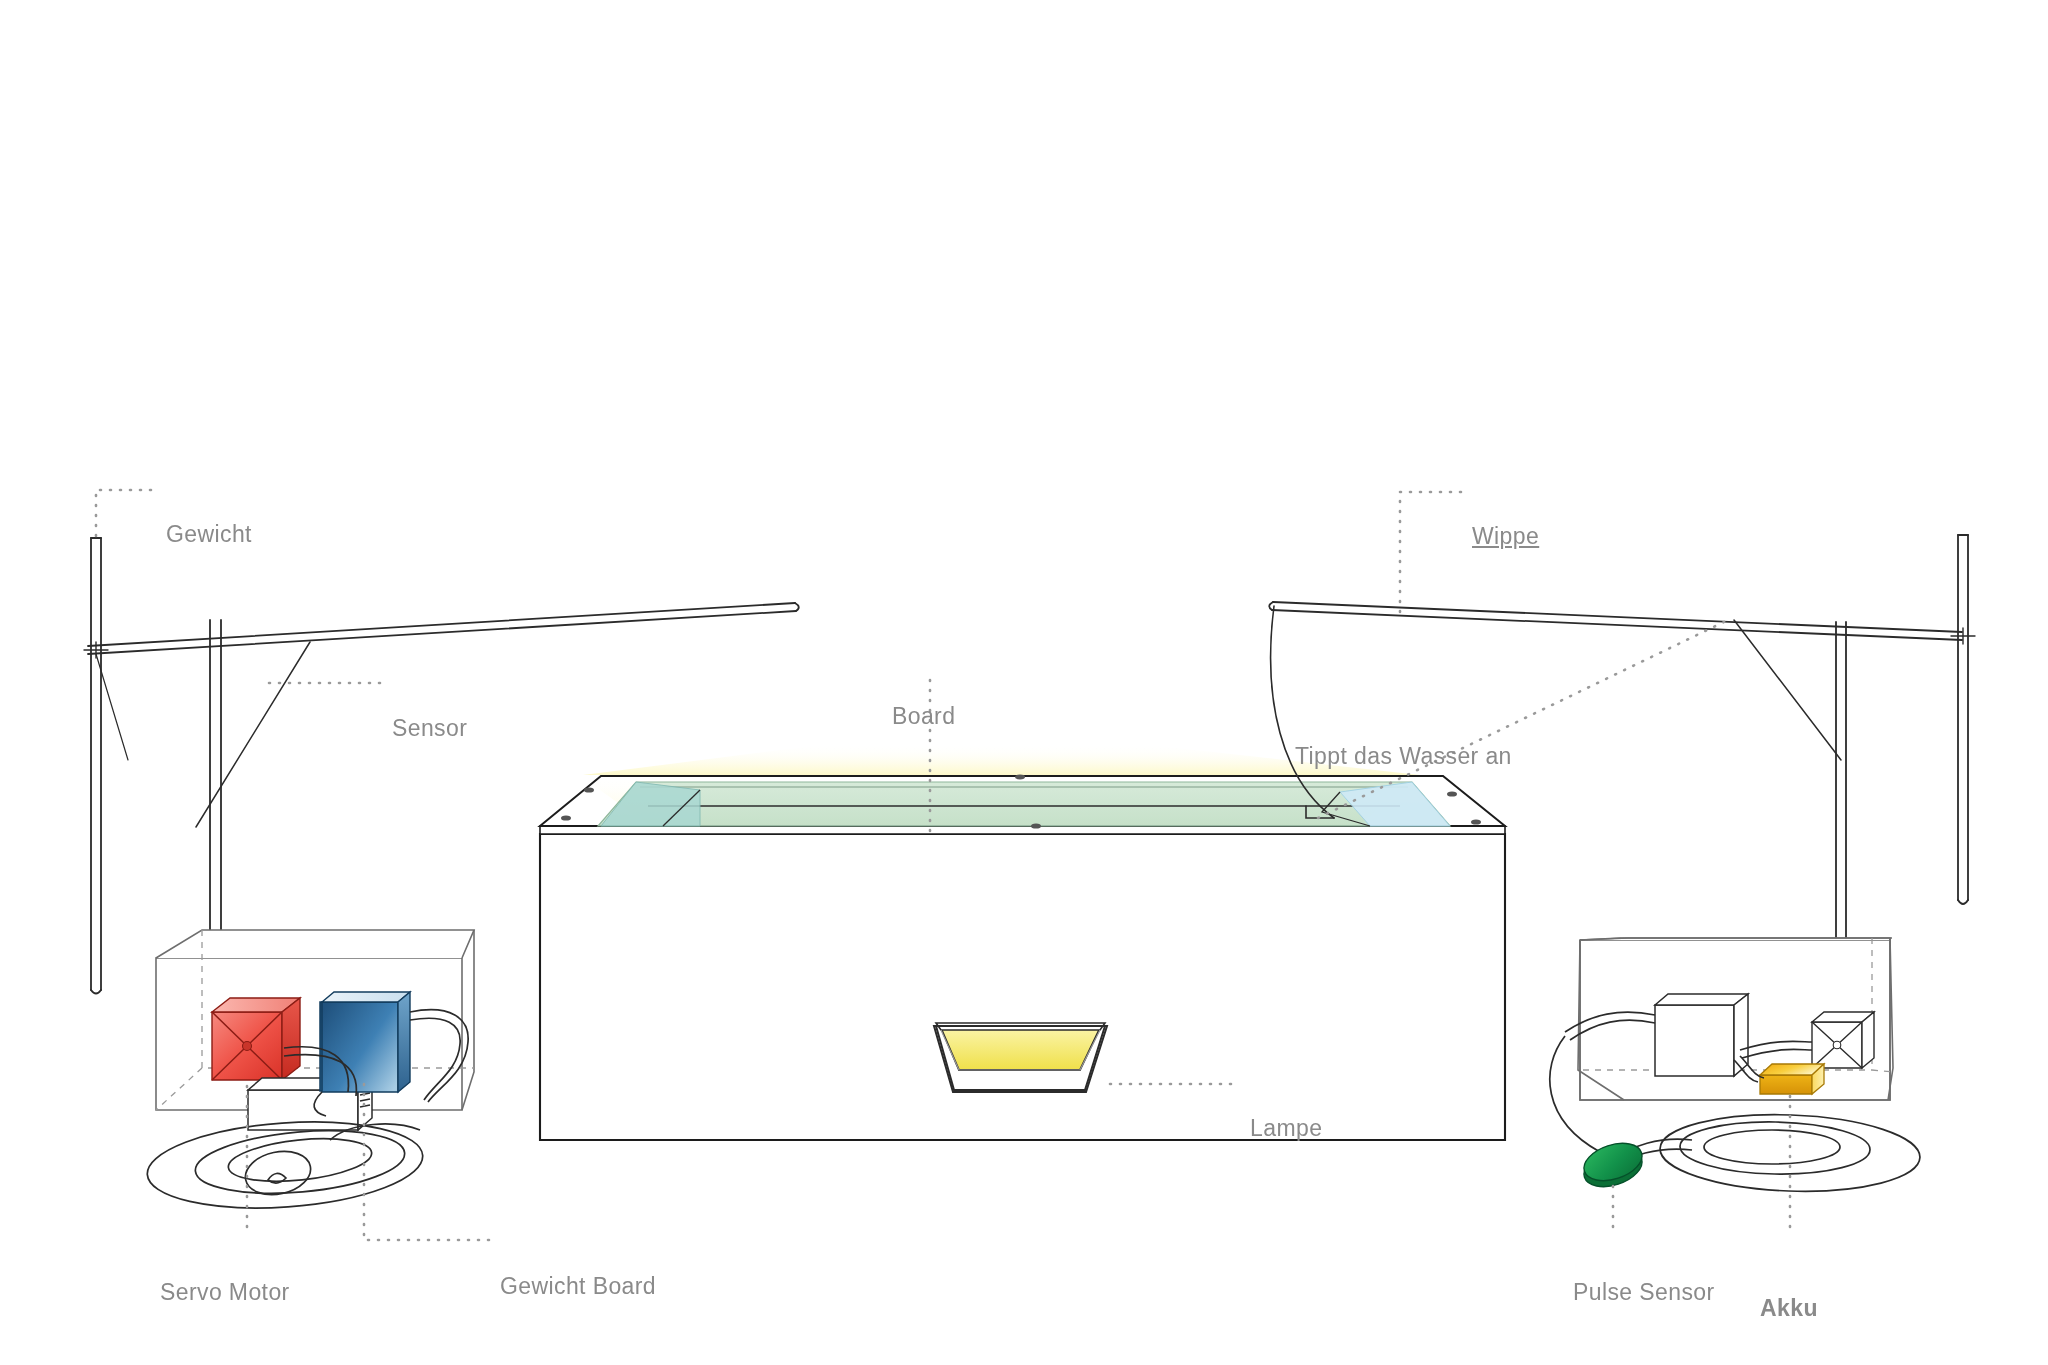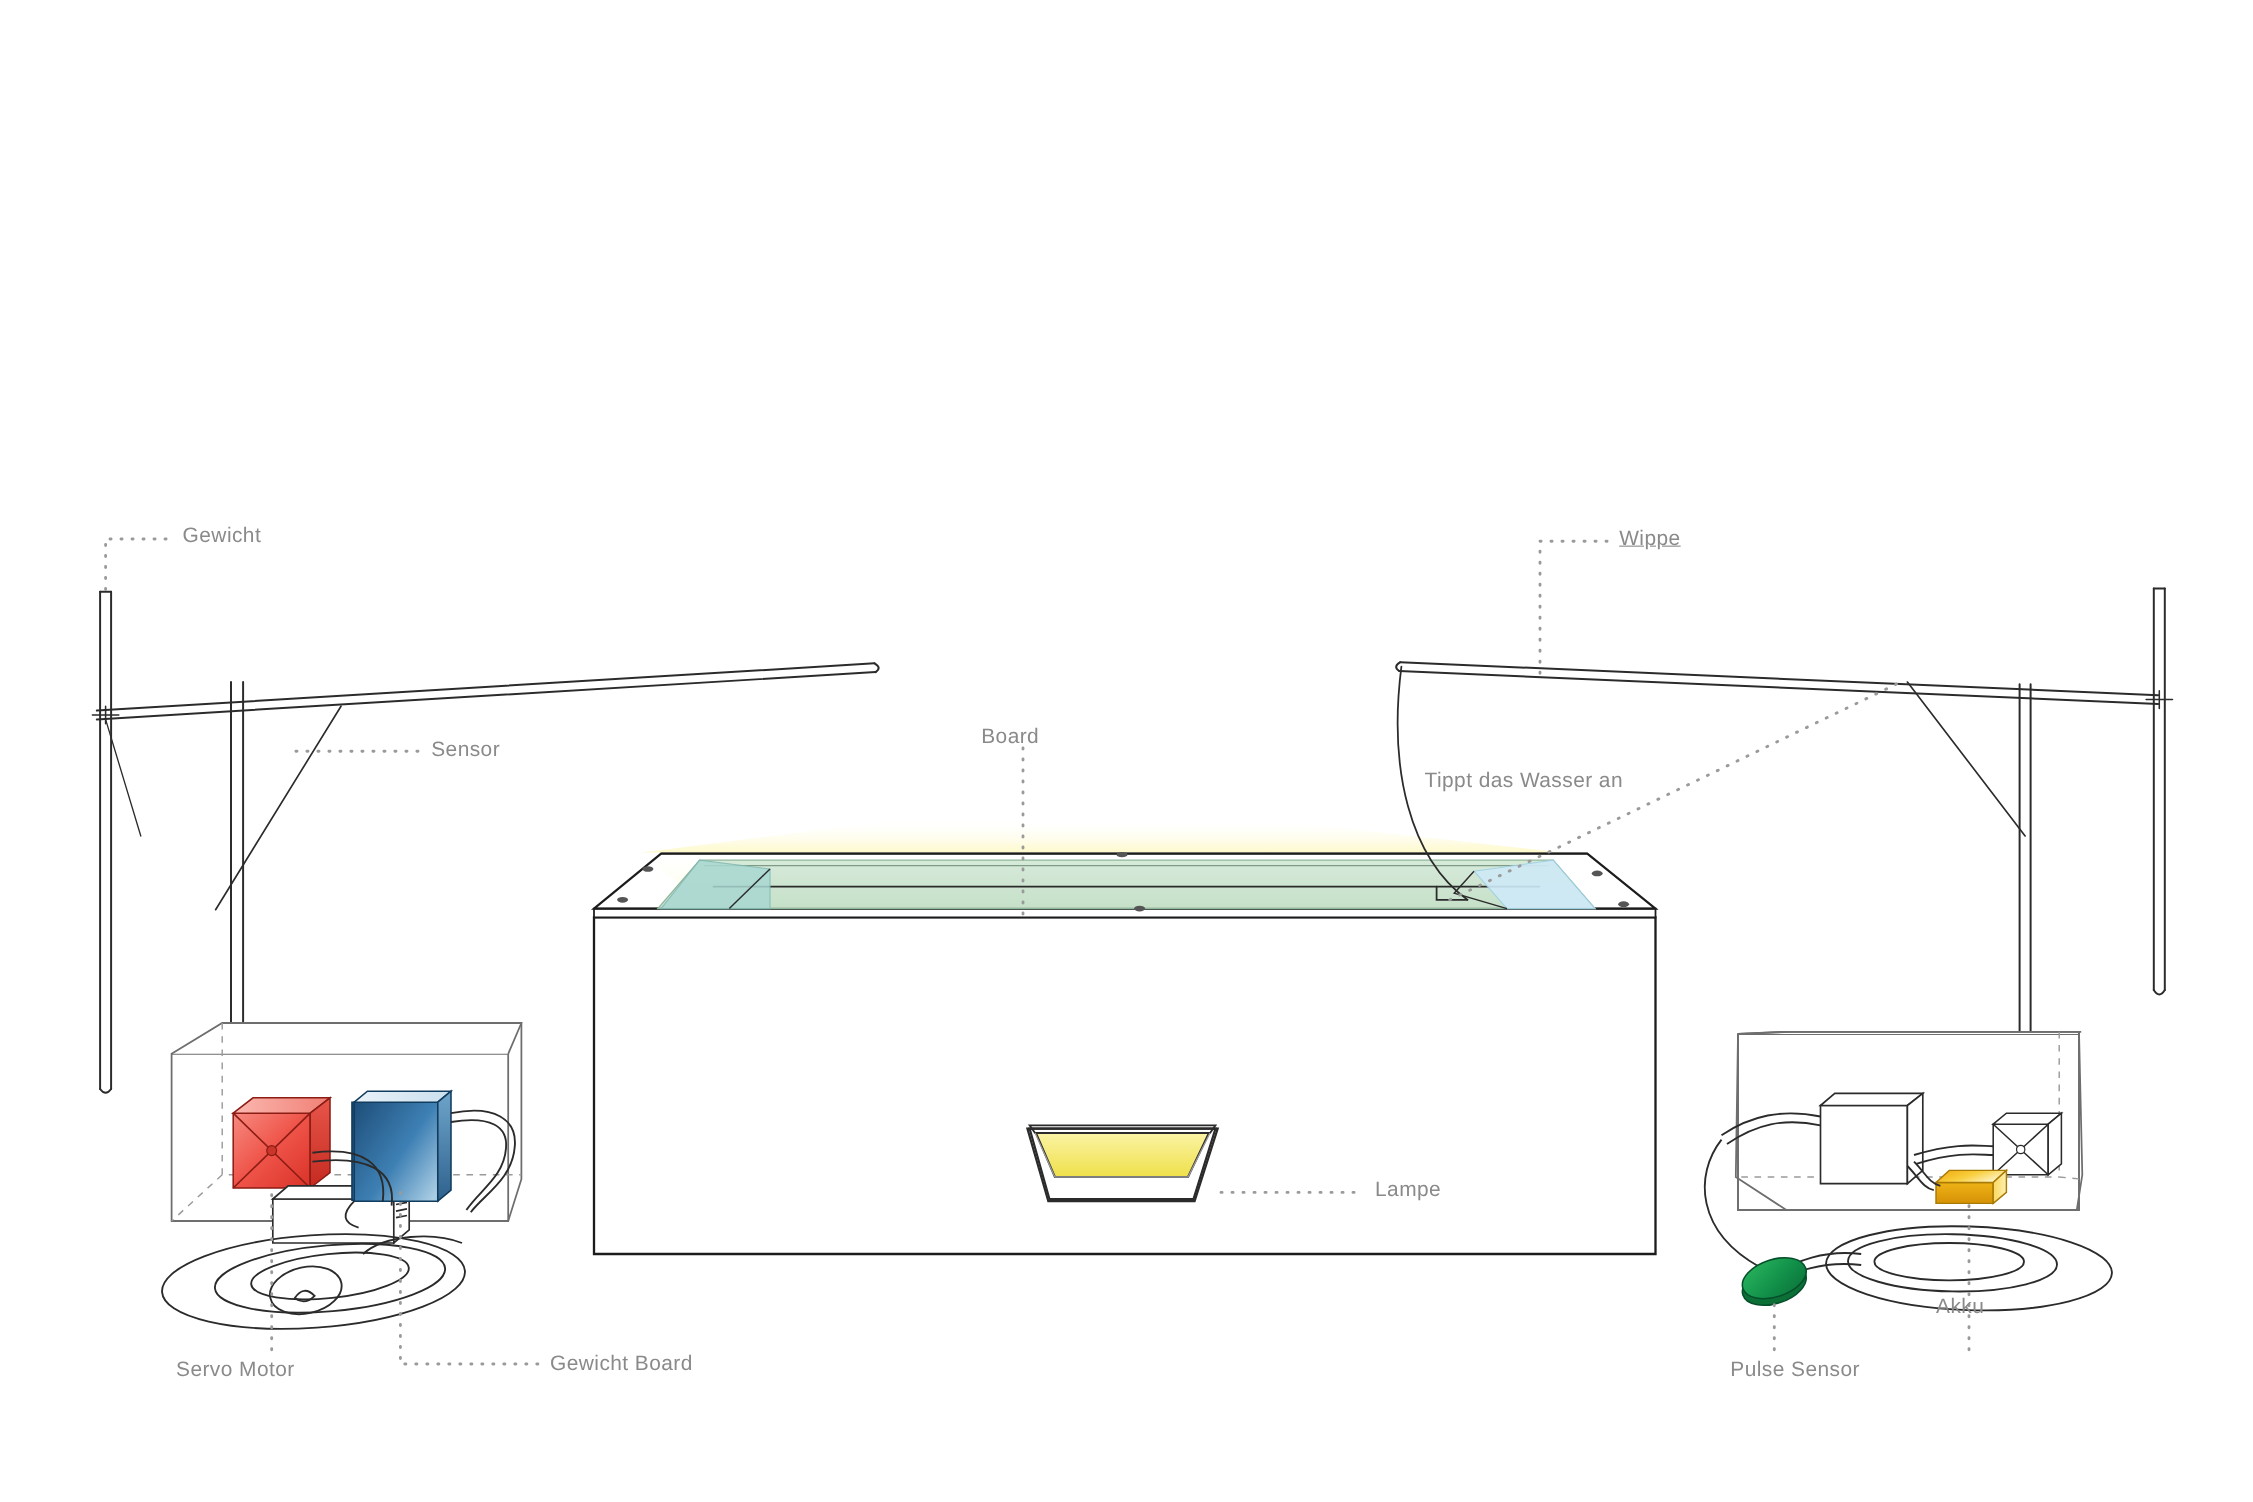--- a/index.html
+++ b/index.html
@@ -24,25 +24,26 @@
     position: absolute;
     left: 0;
     top: 0;
     width: 2048px;
     height: 1365px;
   }
   .lbl {
     position: absolute;
     color: #8a8a8a;
     font-family: "Liberation Sans", sans-serif;
-    font-size: 19px;
+    font-size: 23px;
     font-weight: 400;
     letter-spacing: 0.4px;
     white-space: nowrap;
     line-height: 1;
+    margin-top: 45px;
   }
 </style>
 </head>
 <body>
 
 <div id="stage">
 
   <svg id="scene" viewBox="0 0 2048 1365" xmlns="http://www.w3.org/2000/svg">
 
     <defs>
@@ -343,15 +344,15 @@
   <div class="lbl" style="left:892px; top:660px;">Board</div>
 
   <div class="lbl" style="left:1250px; top:1072px;">Lampe</div>
 
   <div class="lbl" style="left:1472px; top:480px;text-decoration:underline;">Wippe</div>
 
   <div class="lbl" style="left:1295px; top:700px;">Tippt das Wasser an</div>
 
   <div class="lbl" style="left:1573px; top:1236px;">Pulse Sensor</div>
 
-  <div class="lbl" style="left:1760px; top:1179px;">Akku</div>
+  <div class="lbl" style="left:1760px; top:1252px;font-weight:bold;">Akku</div>
 
 </div>
 
 </body></html>

